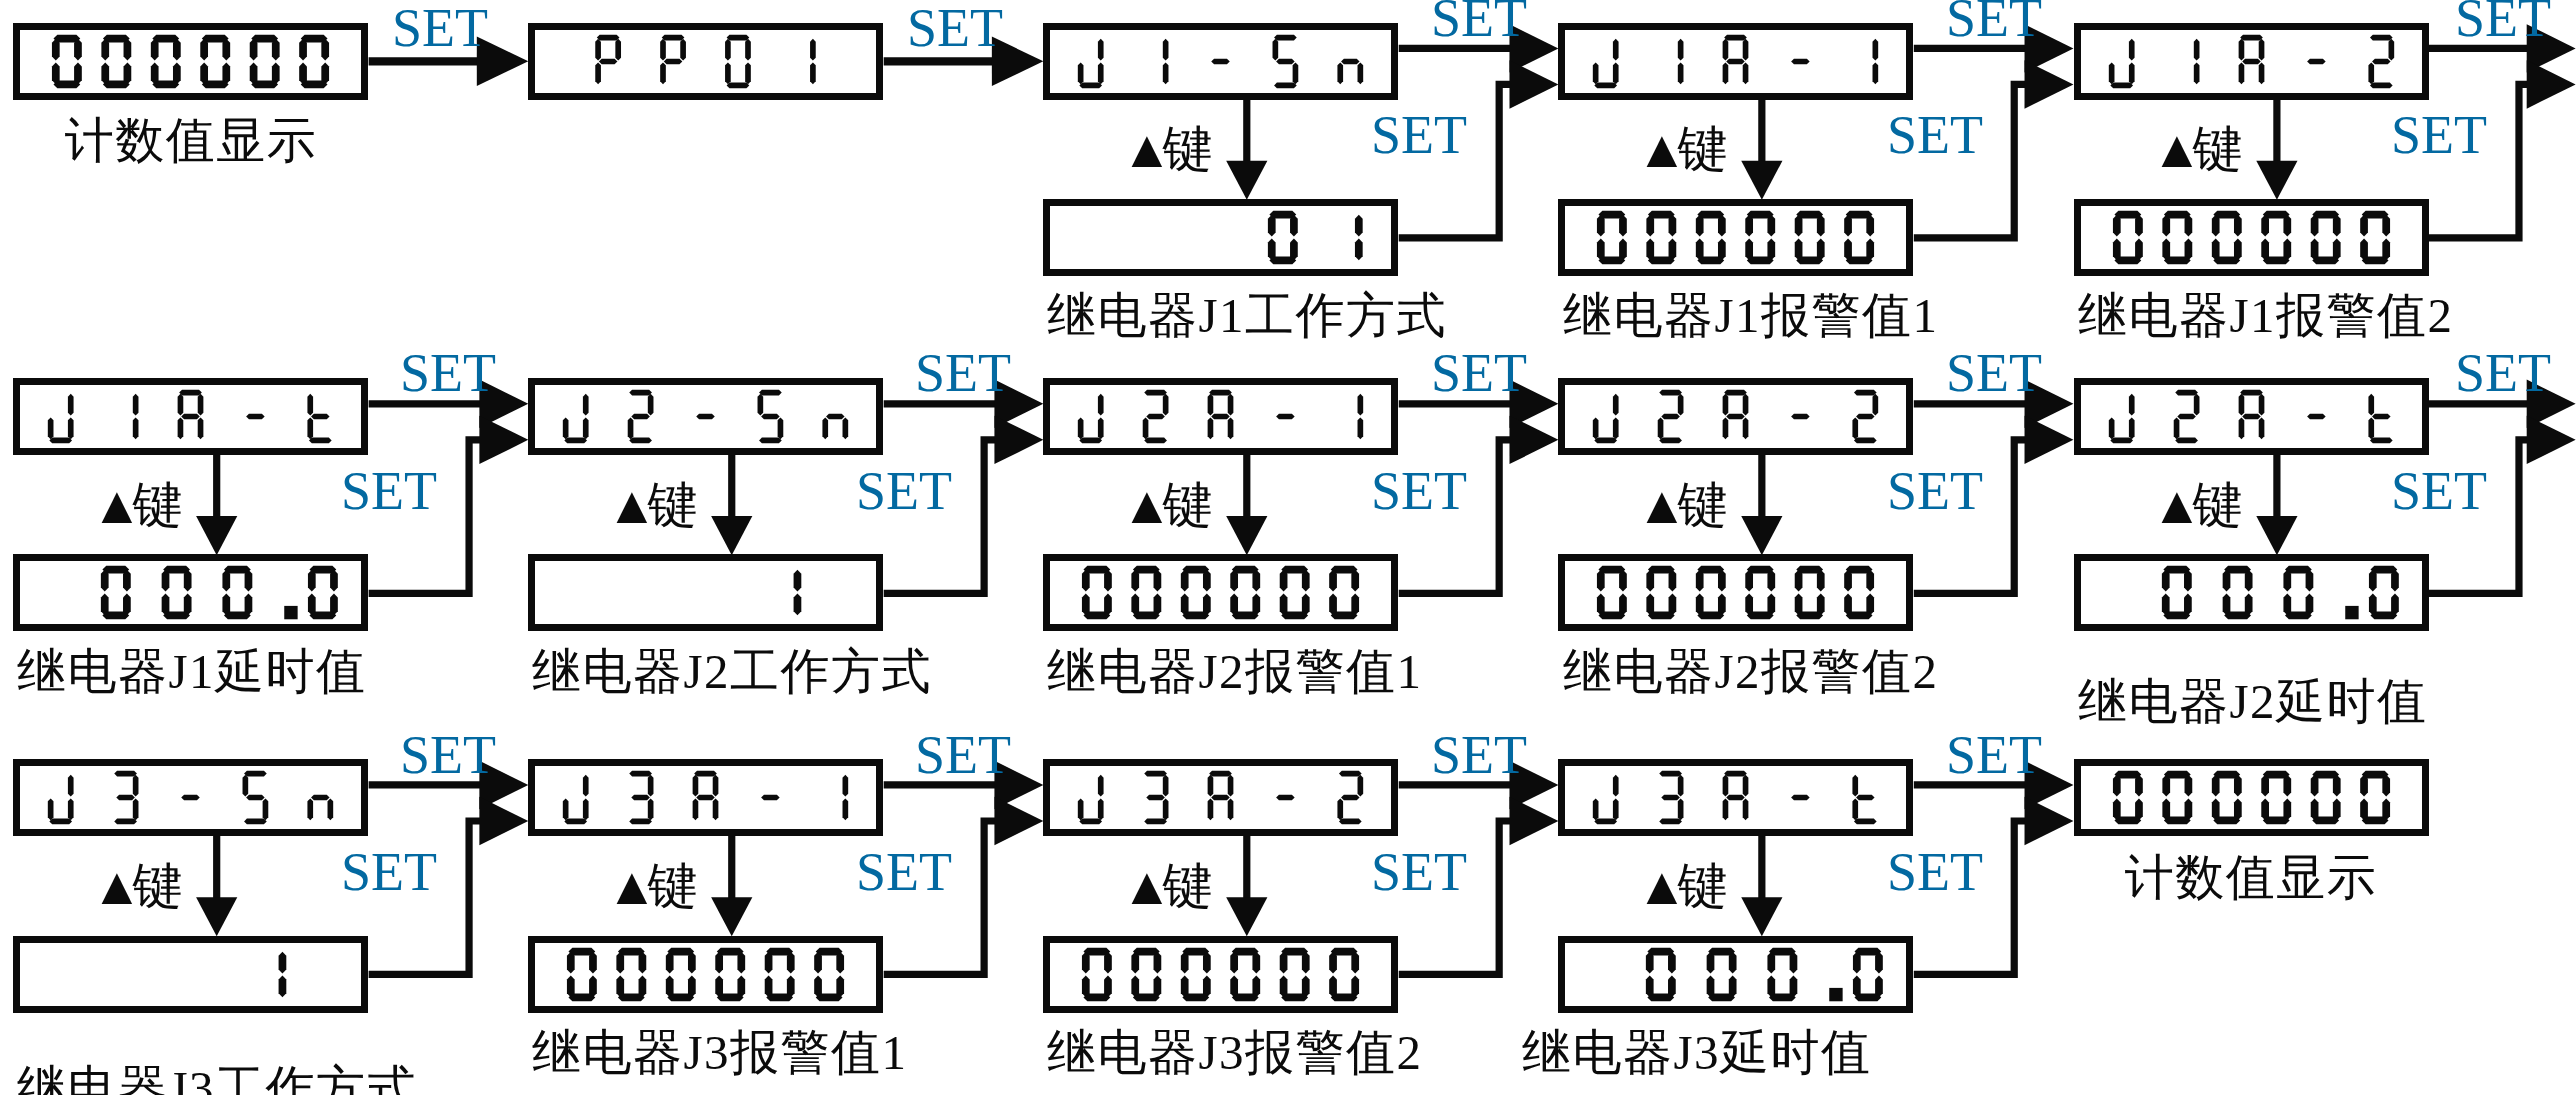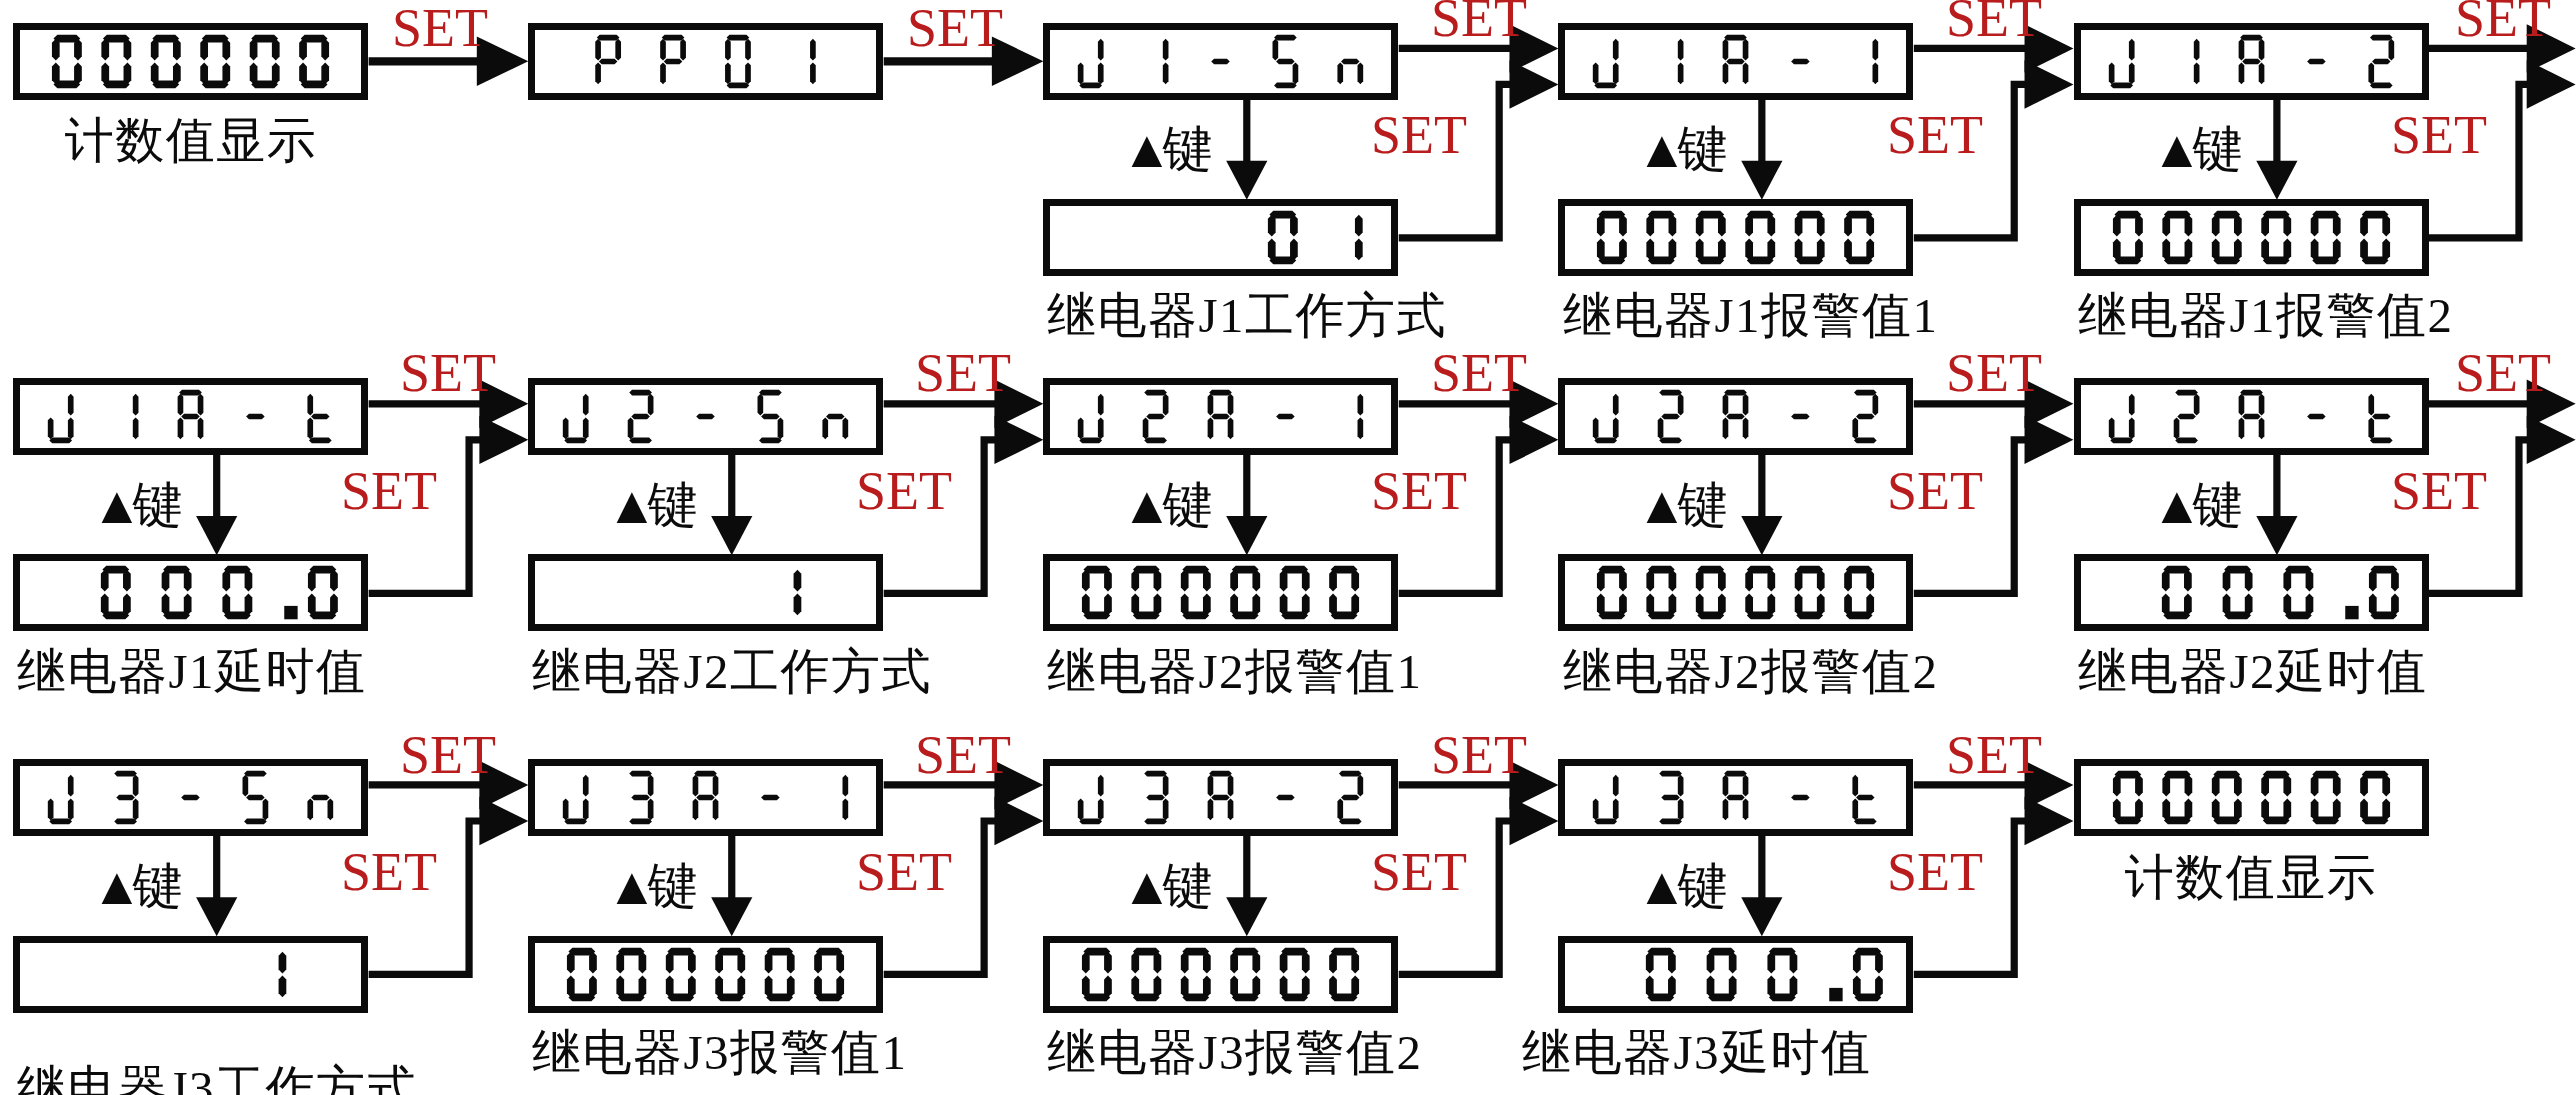--- a/index.html
+++ b/index.html
@@ -1,21 +1,21 @@
 <!DOCTYPE html>
 <html style="font-size:8.2px"><head>
 <meta charset="utf-8">
 <style>
   html,body{margin:0;padding:0;background:#ffffff;overflow:hidden;}
   body{width:2576px;height:1095px;position:relative;font-family:"Liberation Serif",serif;color:#0b0b0b;}
   #canvas{position:absolute;left:0;top:0;width:2576px;height:1095px;}
   #connectors{position:absolute;left:0;top:0;}
   .box{position:absolute;width:355px;height:77px;border:7.2px solid #0b0b0b;background:#ffffff;box-sizing:border-box;}
   .seg{display:block;width:100%;height:100%;}
-  .set{position:absolute;font-family:"Liberation Serif",serif;font-size:54px;line-height:49px;white-space:nowrap;color:#b91c1c;}
+  .set{position:absolute;font-family:"Liberation Serif",serif;font-size:54px;line-height:49px;white-space:nowrap;color:#0369a1;}
   .set.ctr{transform:translateX(-50%);}
   .cap{position:absolute;font-size:49px;line-height:58px;letter-spacing:1.5px;white-space:nowrap;color:#0b0b0b;font-family:"Liberation Serif",serif;}
   .cap.center{transform:translateX(-50%);}
   .upkey{position:absolute;transform:translate(-50%,-50%);white-space:nowrap;color:#0b0b0b;font-family:"Liberation Serif","DejaVu Sans",serif;}
   .upkey .tri{font-size:40px;position:relative;top:-4.1px;font-family:"DejaVu Sans",sans-serif;}
   .upkey .txt{font-size:50px;}
 </style>
 </head>
 <body>
 
@@ -758,21 +758,21 @@
             <polygon points="3,7.5 10.5,0 47.5,0 55,7.5 47.5,15 10.5,15" fill="#0b0b0b"></polygon>
             <polygon points="50.5,8 58,15.5 58,42.5 50.5,50 43,42.5 43,15.5" fill="#0b0b0b"></polygon>
             <polygon points="50.5,54 58,61.5 58,88.5 50.5,96 43,88.5 43,61.5" fill="#0b0b0b"></polygon>
             <polygon points="3,96.5 10.5,89 47.5,89 55,96.5 47.5,104 10.5,104" fill="#0b0b0b"></polygon>
             <polygon points="7.5,54 15,61.5 15,88.5 7.5,96 0,88.5 0,61.5" fill="#0b0b0b"></polygon>
             <polygon points="7.5,8 15,15.5 15,42.5 7.5,50 0,42.5 0,15.5" fill="#0b0b0b"></polygon>
           </g>
         </svg>
       </div>
       <div class="upkey" style="left:2202px;top:505px"><span class="tri">▲</span><span class="txt">键</span></div>
-      <div class="cap" style="left:2078px;top:643px">继电器J2延时值</div>
+      <div class="cap" style="left:2078px;top:673px">继电器J2延时值</div>
       <div class="set ctr" style="left:448px;top:349px">SET</div>
       <div class="set ctr" style="left:389px;top:467px">SET</div>
       <div class="set ctr" style="left:963px;top:349px">SET</div>
       <div class="set ctr" style="left:904px;top:467px">SET</div>
       <div class="set ctr" style="left:1479px;top:349px">SET</div>
       <div class="set ctr" style="left:1419px;top:467px">SET</div>
       <div class="set ctr" style="left:1994px;top:349px">SET</div>
       <div class="set ctr" style="left:1935px;top:467px">SET</div>
       <div class="set ctr" style="left:2503px;top:349px">SET</div>
       <div class="set ctr" style="left:2439px;top:467px">SET</div>

